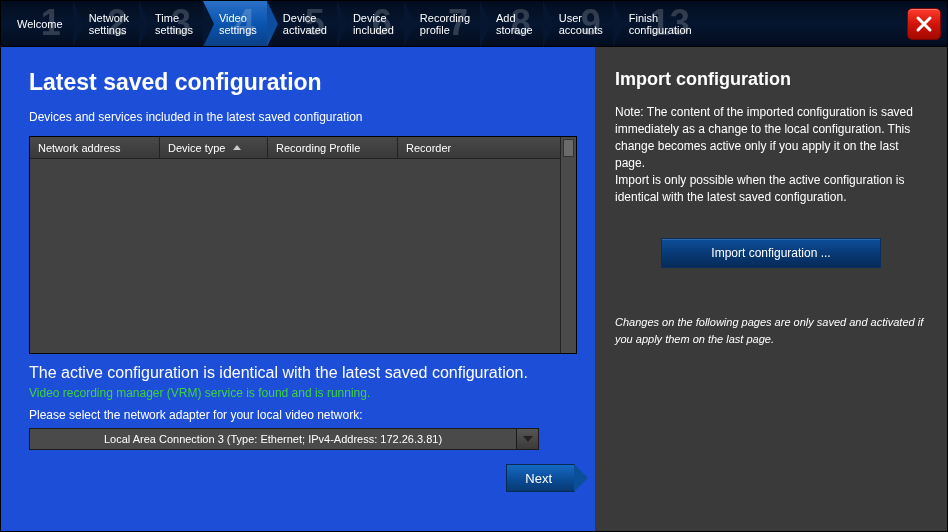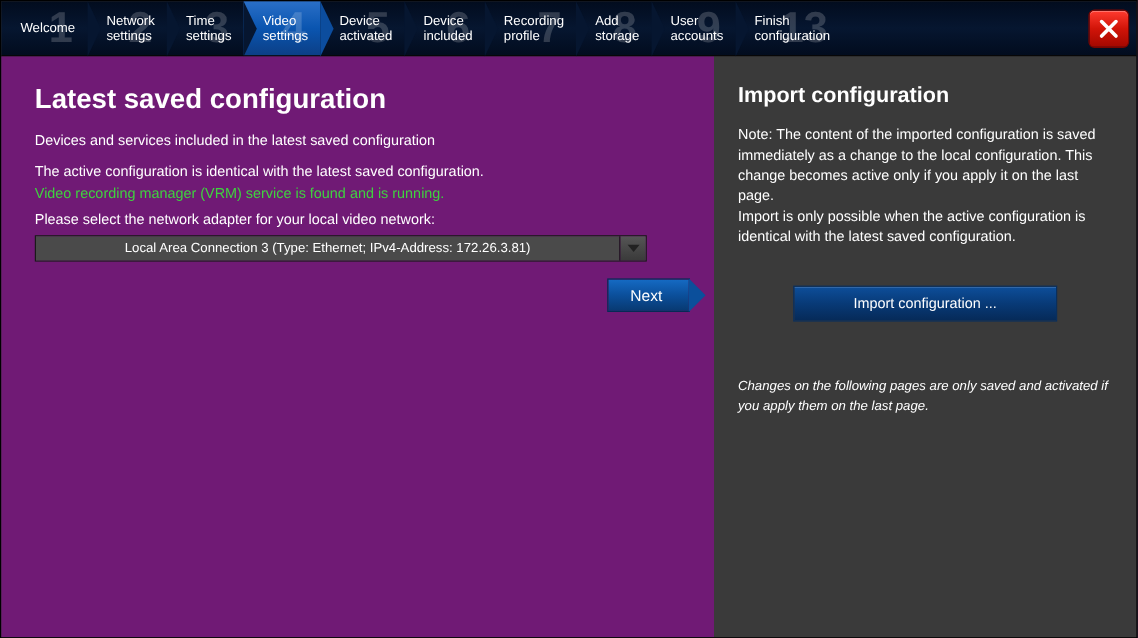--- a/index.html
+++ b/index.html
@@ -82,21 +82,21 @@
   .close-btn svg{width:18px;height:18px;}
 
   
   .main {
     display:flex;
     height: calc(100% - 46px);
   }
   .left {
     flex:1;
     padding:22px 18px 12px 28px;
-    background:#701a75;
+    background:#1d4ed8;
   }
   .right {
     width:352px;
     background:#3a3a3a;
     padding:22px 20px 12px 20px;
   }
   h1 { font-size:23px; font-weight:bold; margin-bottom:14px; }
   .h2r { font-size:18px; font-weight:bold; margin-bottom:14px; }
   .subtitle { font-size:12px; margin-bottom:12px; }
   .note-block { font-size:12px; line-height:17px; margin-bottom:32px;}
@@ -152,21 +152,21 @@
     width:16px;
     background:#4a4a4a;
     border-left:1px solid #222;
     position:relative;
   }
   .vscroll .thumb{
     position:absolute;top:2px;left:2px;right:2px;height:18px;
     background:#6a6a6a;border:1px solid #333;
   }
 
-  .status-line { font-size:12px; margin:8px 0 4px 0;}
+  .status-line { font-size:16px; margin:8px 0 4px 0;}
   .status-green { color:#3fd23f; font-size:12px; margin:4px 0;}
   .select-label { font-size:12px; margin:8px 0 6px 0;}
 
   
   .combo {
     display:flex;
     height:22px;
     width:510px;
     border:1px solid #1a1a1a;
   }
@@ -282,20 +282,33 @@
       <path d="M3 3 L15 15 M15 3 L3 15" stroke="#fff" stroke-width="3" stroke-linecap="round"></path>
     </svg>
   </div>
 </div>
 
 <div class="main">
   <div class="left">
     <h1>Latest saved configuration</h1>
     <div class="subtitle">Devices and services included in the latest saved configuration</div>
 
+    <div class="table-wrap">
+      <div class="table-body">
+        <div class="table-head">
+          <div class="th" style="width:130px">Network address</div>
+          <div class="th sort" style="width:108px">Device type</div>
+          <div class="th" style="width:130px">Recording Profile</div>
+          <div class="th" style="flex:1;border-right:none">Recorder</div>
+        </div>
+      </div>
+      <div class="vscroll">
+          <div class="thumb"></div>
+        </div>
+    </div>
 
     <div class="status-line">The active configuration is identical with the latest saved configuration.</div>
     <div class="status-green">Video recording manager (VRM) service is found and is running.</div>
     <div class="select-label">Please select the network adapter for your local video network:</div>
 
     <div class="combo">
       <div class="combo-text">Local Area Connection 3 (Type: Ethernet; IPv4-Address: 172.26.3.81)</div>
       <div class="combo-btn"></div>
     </div>
 

